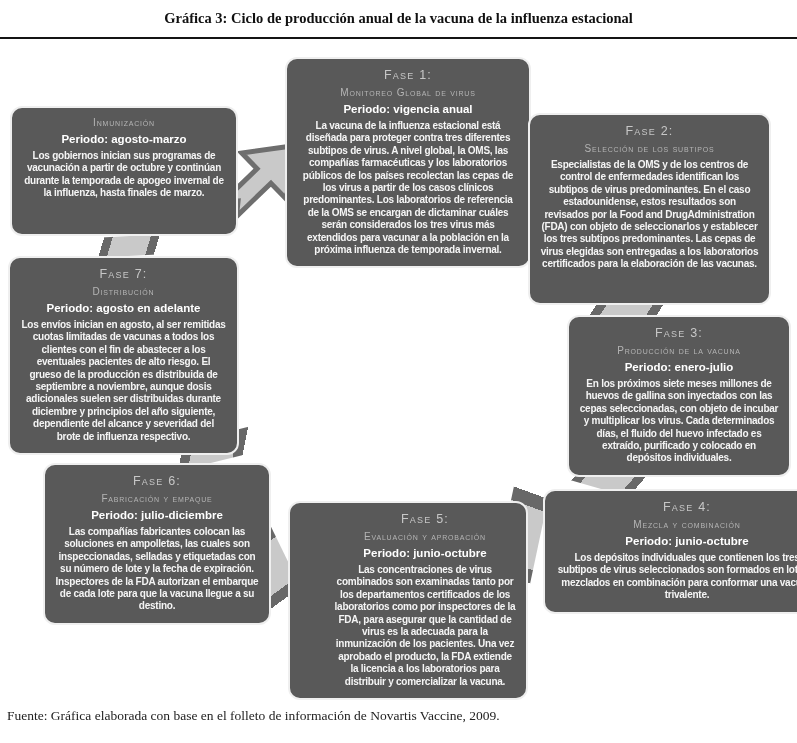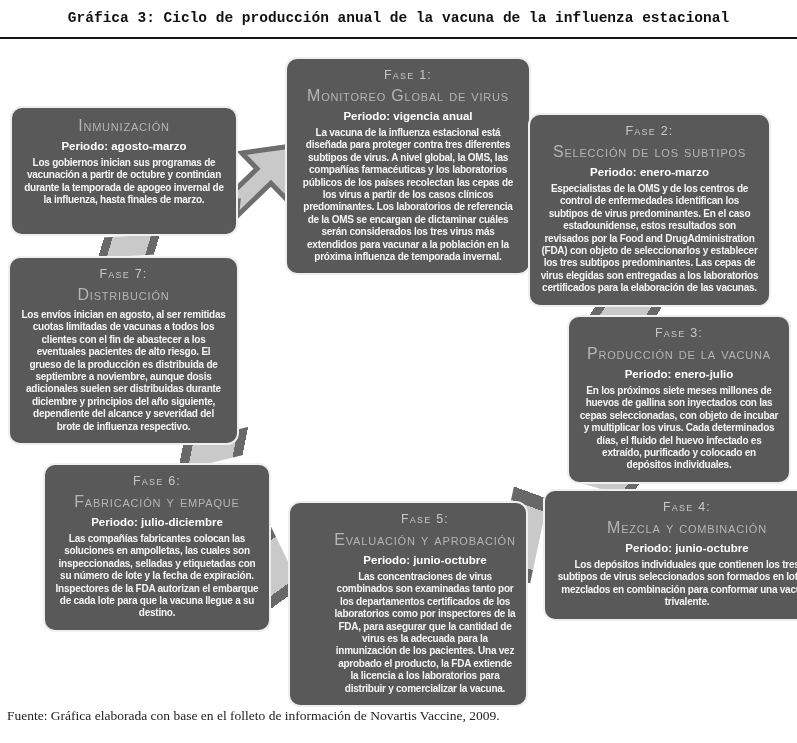--- a/index.html
+++ b/index.html
@@ -2,21 +2,21 @@
 <html><head>
 <meta charset="utf-8">
 <style>
   html,body { margin:0; padding:0; background:#ffffff; }
   .page {
     position:relative; width:797px; height:743px; background:#ffffff;
     font-family:"Liberation Sans", sans-serif; overflow:hidden;
   }
   .doc-title {
     position:absolute; top:10px; left:0; width:100%; text-align:center;
-    font-family:Liberation Mono, monospace; font-weight:bold; font-size:14.5px; color:#111;
+    font-family:Liberation Serif, serif; font-weight:bold; font-size:14.5px; color:#111;
   }
   .title-rule {
     position:absolute; top:37px; left:0; width:100%; height:0;
     border-top:2px solid #141414;
   }
   .source-note {
     position:absolute; top:708px; left:7px;
     font-family:"Liberation Serif", serif; font-size:13.5px; color:#222;
   }
 
@@ -25,21 +25,21 @@
     position:absolute; box-sizing:border-box; z-index:2;
     background:#595959; border:2px solid #efefef; border-radius:12px;
     padding:9px 10px 10px; text-align:center; color:#f5f5f5;
   }
   .phase-label {
     font-variant:small-caps; letter-spacing:1.2px; color:#c7c7c7;
     font-size:12.5px; margin-bottom:5px;
   }
   .phase-subtitle {
     font-variant:small-caps; letter-spacing:0.8px; color:#b5b5b5;
-    font-size:16px; margin-bottom:5px;
+    font-size:10px; margin-bottom:5px;
   }
   .phase-period {
     color:#ffffff; font-weight:bold; font-size:11.5px; margin-bottom:5px;
   }
   .phase-body {
     color:#f5f5f5; font-weight:bold; font-size:10px; line-height:1.24;
     letter-spacing:-0.25px;
   }
   .f1 { left:285px; top:57px;  width:246px; min-height:194px; }
   .f2 { left:528px; top:113px; width:243px; min-height:192px; }
@@ -99,21 +99,20 @@
   <div class="phase-box f1">
     <div class="phase-label">Fase 1:</div>
     <div class="phase-subtitle">Monitoreo Global de virus</div>
     <div class="phase-period">Periodo: vigencia anual</div>
     <div class="phase-body">La vacuna de la influenza estacional está diseñada para proteger contra tres diferentes subtipos de virus. A nivel global, la OMS, las compañías farmacéuticas y los laboratorios públicos de los países recolectan las cepas de los virus a partir de los casos clínicos predominantes. Los laboratorios de referencia de la OMS se encargan de dictaminar cuáles serán considerados los tres virus más extendidos para vacunar a la población en la próxima influenza de temporada invernal.</div>
   </div>
 
   <div class="phase-box f2">
     <div class="phase-label">Fase 2:</div>
     <div class="phase-subtitle">Selección de los subtipos</div>
-    <div class="phase-period">Periodo: enero-marzo</div>
     <div class="phase-body">Especialistas de la OMS y de los centros de control de enfermedades identifican los subtipos de virus predominantes. En el caso estadounidense, estos resultados son revisados por la Food and DrugAdministration (FDA) con objeto de seleccionarlos y establecer los tres subtipos predominantes. Las cepas de virus elegidas son entregadas a los laboratorios certificados para la elaboración de las vacunas.</div>
   </div>
 
   <div class="phase-box f3">
     <div class="phase-label">Fase 3:</div>
     <div class="phase-subtitle">Producción de la vacuna</div>
     <div class="phase-period">Periodo: enero-julio</div>
     <div class="phase-body">En los próximos siete meses millones de huevos de gallina son inyectados con las cepas seleccionadas, con objeto de incubar y multiplicar los virus. Cada determinados días, el fluido del huevo infectado es extraído, purificado y colocado en depósitos individuales.</div>
   </div>
 
@@ -134,20 +133,21 @@
   <div class="phase-box f6">
     <div class="phase-label">Fase 6:</div>
     <div class="phase-subtitle">Fabricación y empaque</div>
     <div class="phase-period">Periodo: julio-diciembre</div>
     <div class="phase-body">Las compañías fabricantes colocan las soluciones en ampolletas, las cuales son inspeccionadas, selladas y etiquetadas con su número de lote y la fecha de expiración. Inspectores de la FDA autorizan el embarque de cada lote para que la vacuna llegue a su destino.</div>
   </div>
 
   <div class="phase-box f7">
     <div class="phase-label">Fase 7:</div>
     <div class="phase-subtitle">Distribución</div>
+    <div class="phase-period">Periodo: agosto en adelante</div>
     <div class="phase-body">Los envíos inician en agosto, al ser remitidas cuotas limitadas de vacunas a todos los clientes con el fin de abastecer a los eventuales pacientes de alto riesgo. El grueso de la producción es distribuida de septiembre a noviembre, aunque dosis adicionales suelen ser distribuidas durante diciembre y principios del año siguiente, dependiente del alcance y severidad del brote de influenza respectivo.</div>
   </div>
 
   <div class="phase-box f8">
     <div class="phase-subtitle">Inmunización</div>
     <div class="phase-period">Periodo: agosto-marzo</div>
     <div class="phase-body">Los gobiernos inician sus programas de vacunación a partir de octubre y continúan durante la temporada de apogeo invernal de la influenza, hasta finales de marzo.</div>
   </div>
 
   <div class="source-note">Fuente: Gráfica elaborada con base en el folleto de información de Novartis Vaccine, 2009.</div>

